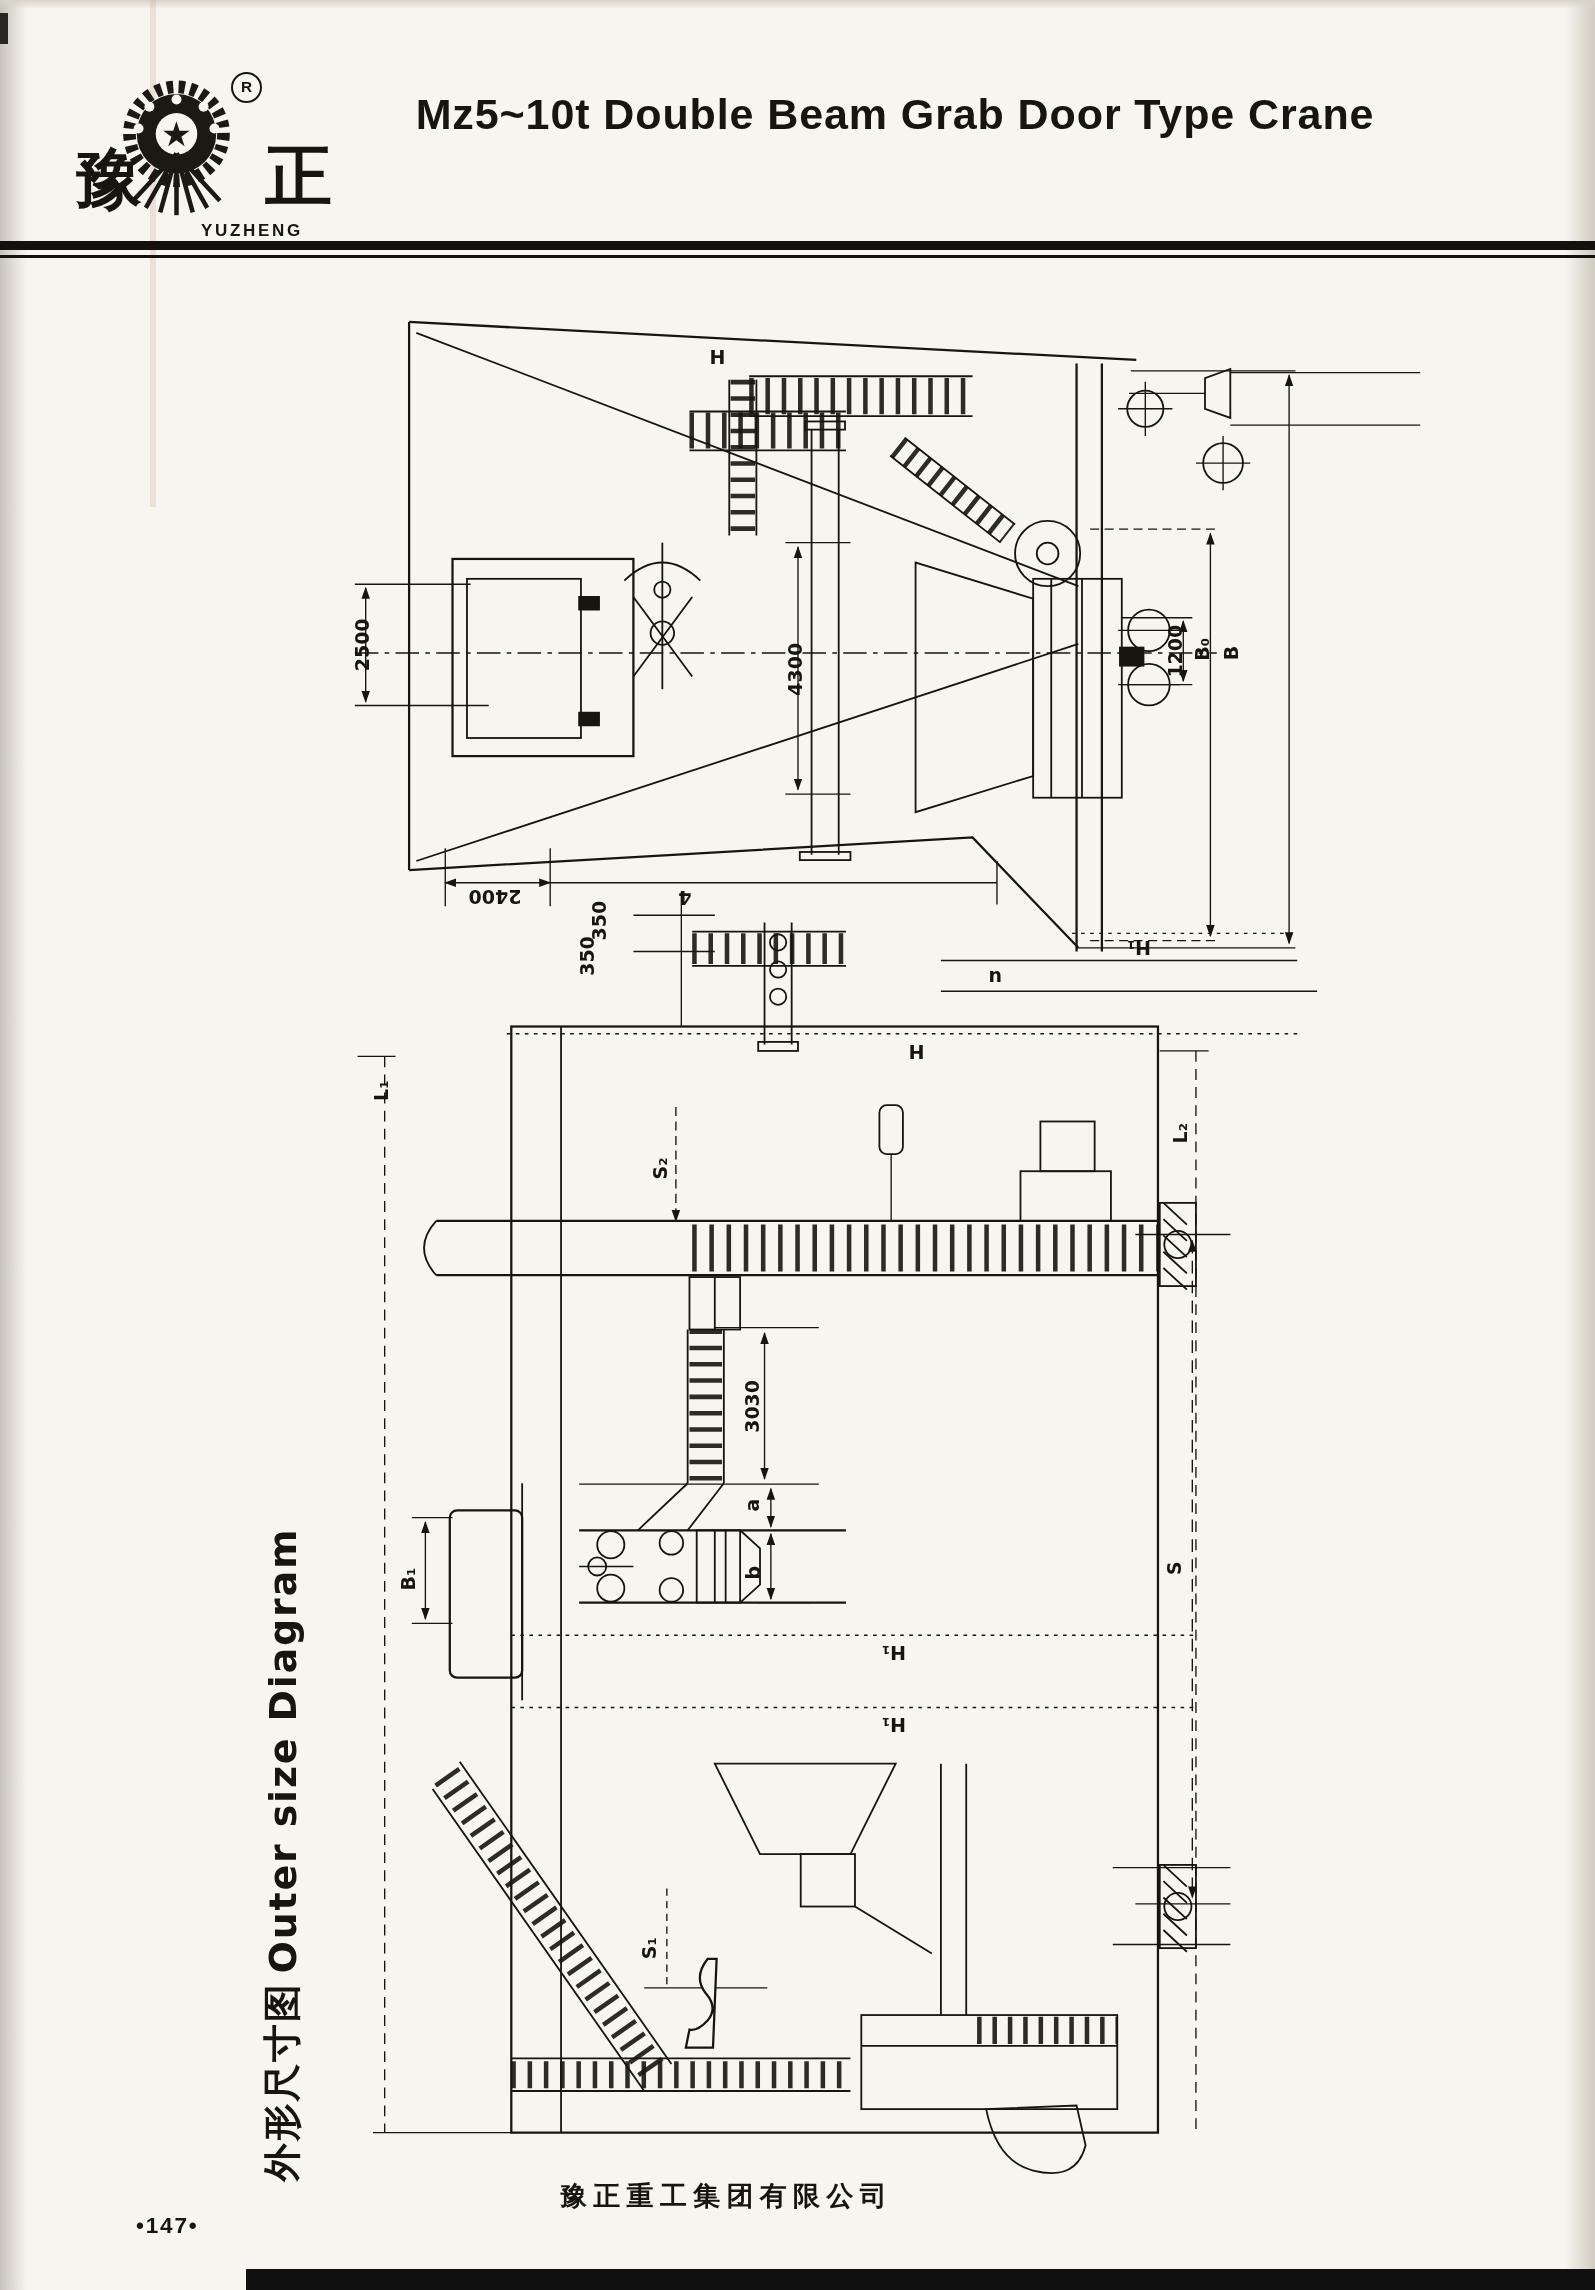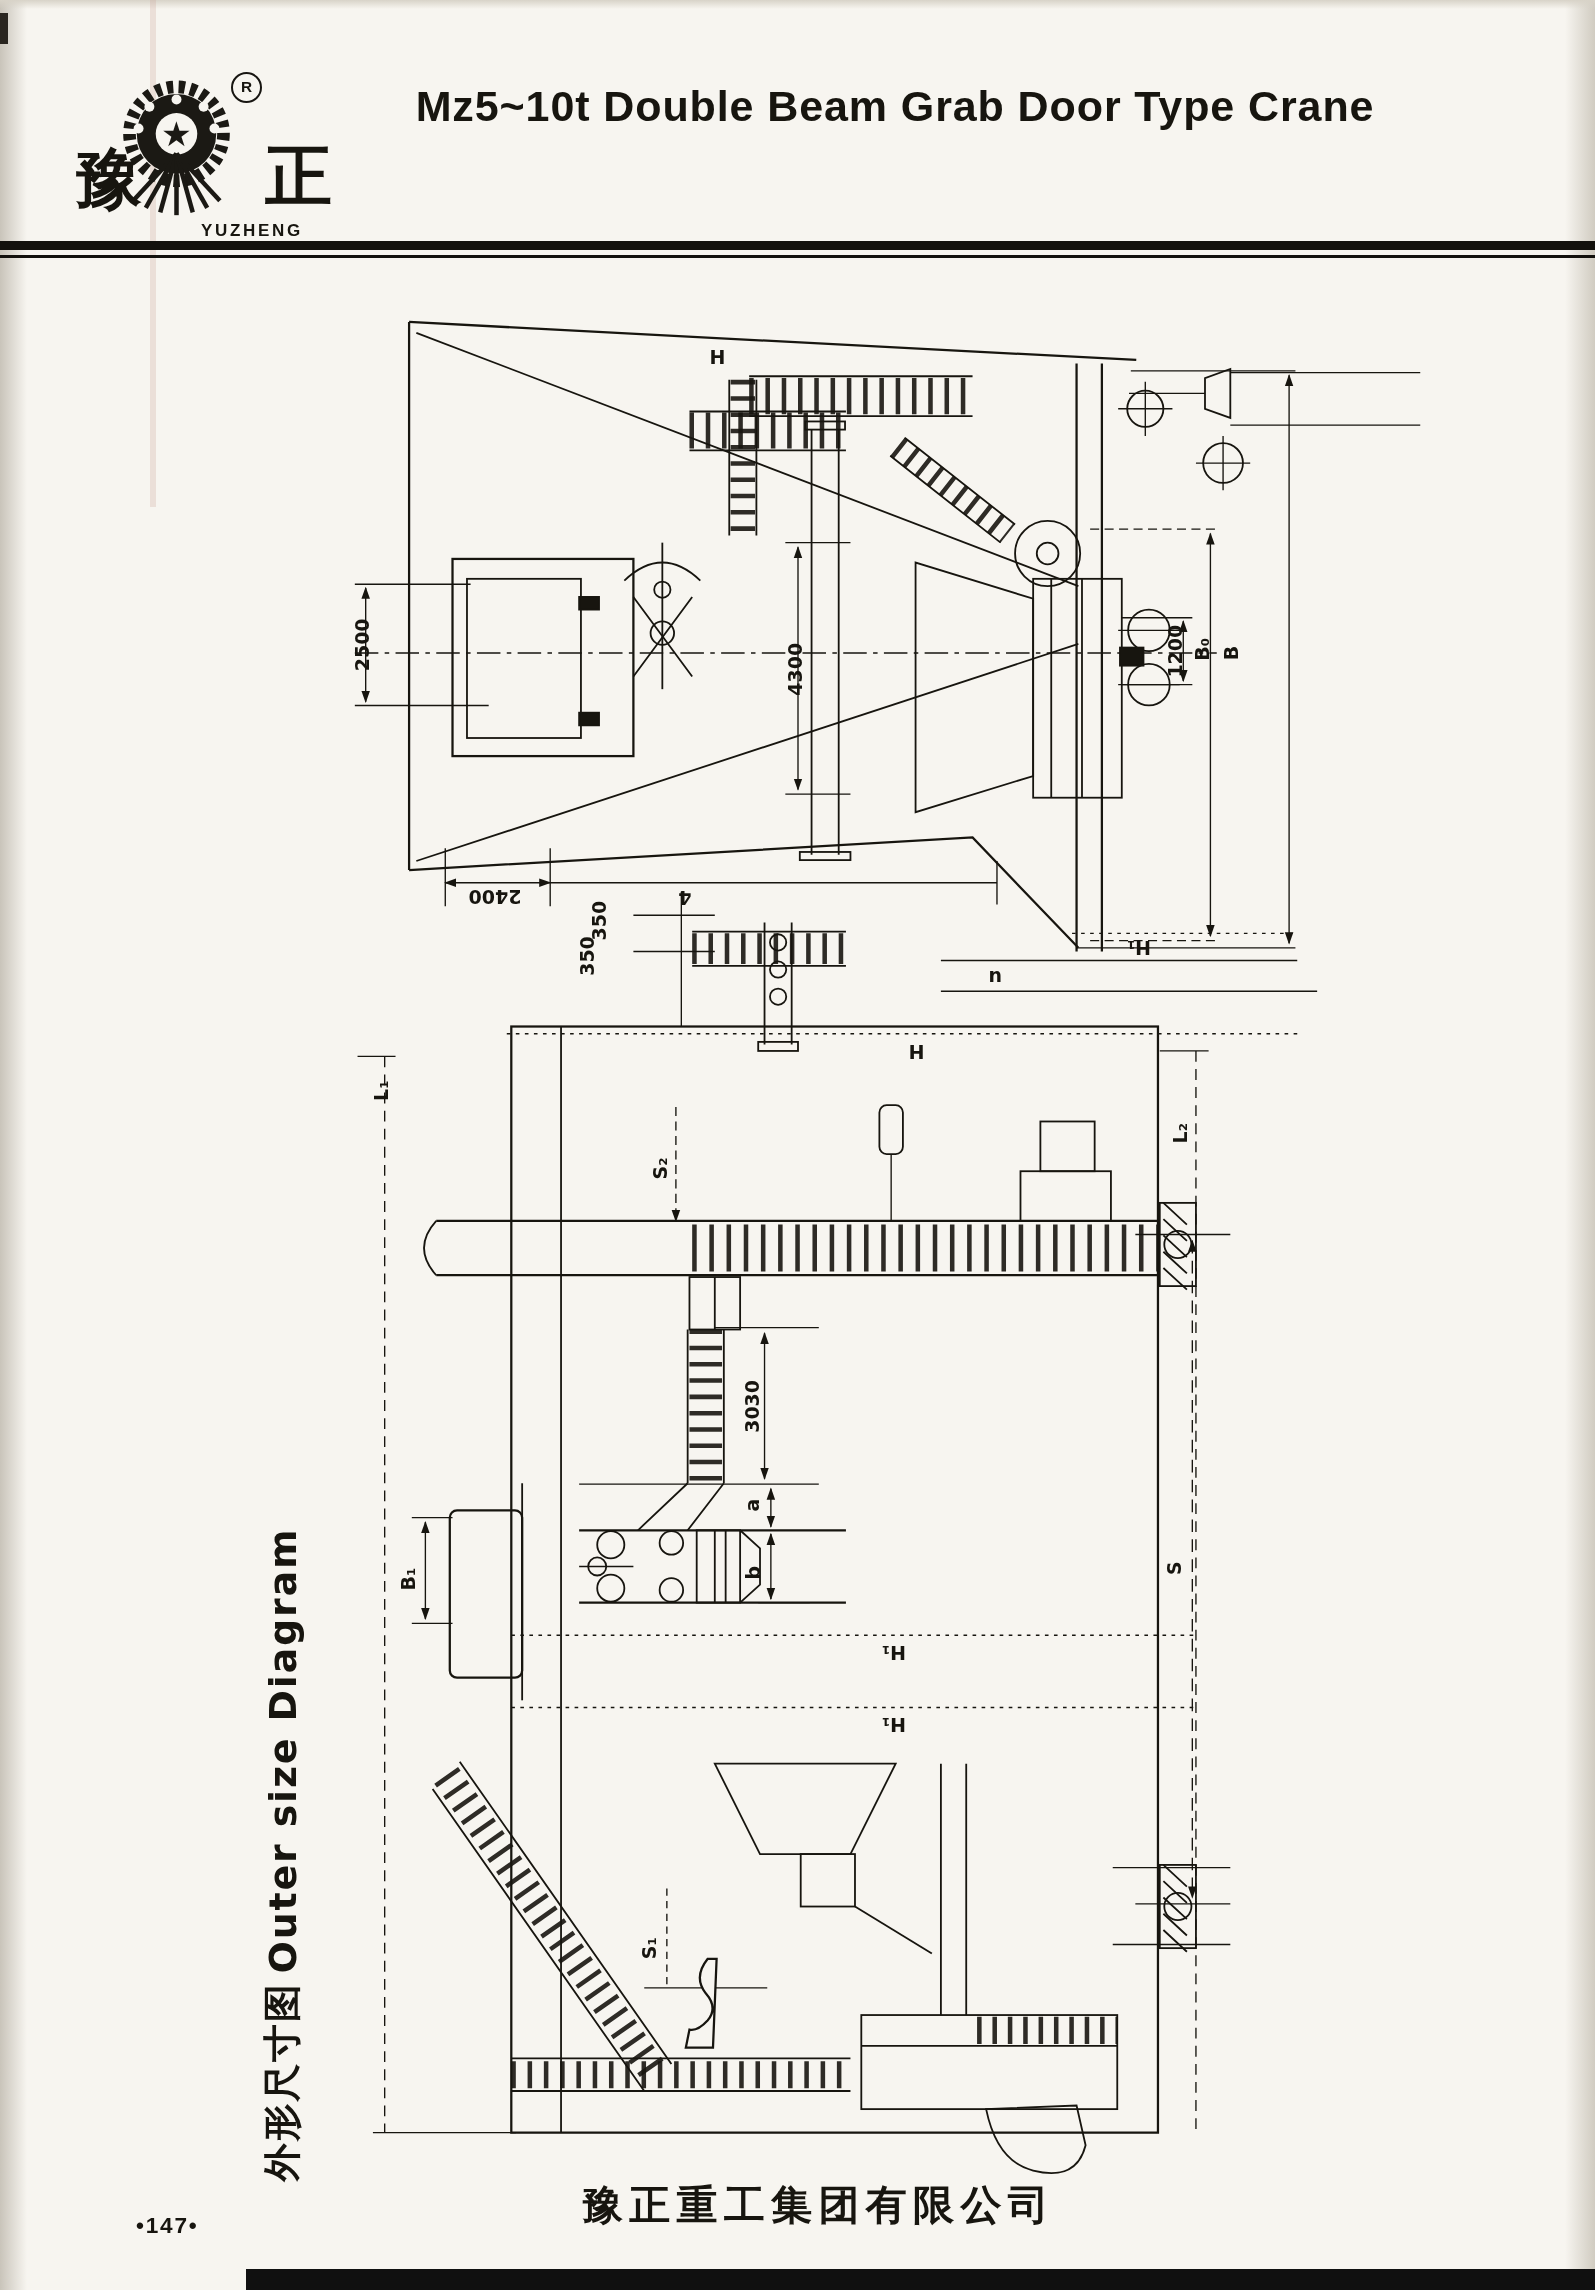--- a/index.html
+++ b/index.html
@@ -28,37 +28,37 @@
     font-family:"DejaVu Sans",sans-serif;}
   .logo .cn.left{left:25px;top:90px;}
   .logo .cn.right{left:215px;top:87px;}
   .logo .reg{position:absolute;left:181px;top:16.3px;width:27px;height:27px;border:2.7px solid #171511;
     border-radius:50%;font-size:15.4px;font-weight:700;text-align:center;line-height:25px;}
   .logo .wordmark{position:absolute;left:0;top:165px;width:253px;text-align:right;
     font-size:17px;font-weight:700;letter-spacing:2.7px;}
   .titles{position:absolute;left:271px;top:78px;width:1248px;text-align:center;}
   .title-cn{font-size:83px;font-weight:700;letter-spacing:1.8px;white-space:nowrap;
     font-family:"DejaVu Sans",sans-serif;}
-  .title-en{margin-top:4px;font-size:43px;font-weight:700;letter-spacing:0.9px;white-space:nowrap;}
+  .title-en{margin-top:12px;font-size:43px;font-weight:700;letter-spacing:0.9px;white-space:nowrap;}
   .rule-thick{position:absolute;left:0;top:241px;width:1596px;height:9px;background:#13110d;}
   .rule-thin{position:absolute;left:0;top:255px;width:1596px;height:2.7px;background:#13110d;}
   
   svg.drawing{position:absolute;left:0;top:0;}
   svg .dim{font:700 21px "DejaVu Sans",sans-serif;fill:#17150f;
     text-anchor:middle;dominant-baseline:middle;}
   
   .side-caption{position:absolute;left:192px;top:1574px;width:181px;height:561px;}
   .side-caption .rot{position:absolute;left:0;top:0;width:561px;height:181px;
     transform-origin:0 0;transform:rotate(-90deg) translateX(-561px);
     display:flex;align-items:center;justify-content:center;
     font-weight:700;font-size:38px;letter-spacing:1.8px;white-space:nowrap;
     font-family:"DejaVu Sans",sans-serif;}
   
-  .footer-company{position:absolute;left:582px;top:2178px;width:452px;text-align:left;
-    font-size:41px;font-weight:700;letter-spacing:6.3px;white-space:nowrap;
+  .footer-company{position:absolute;left:560px;top:2178px;width:452px;text-align:left;
+    font-size:27px;font-weight:700;letter-spacing:6.3px;white-space:nowrap;
     font-family:"DejaVu Sans",sans-serif;}
   .page-number{position:absolute;left:136px;top:2213px;font-size:22.6px;font-weight:700;letter-spacing:1.8px;}
 </style>
 </head>
 <body>
 
 <div class="page">
 
   <div class="edge-left"></div>
   <div class="edge-right"></div>

